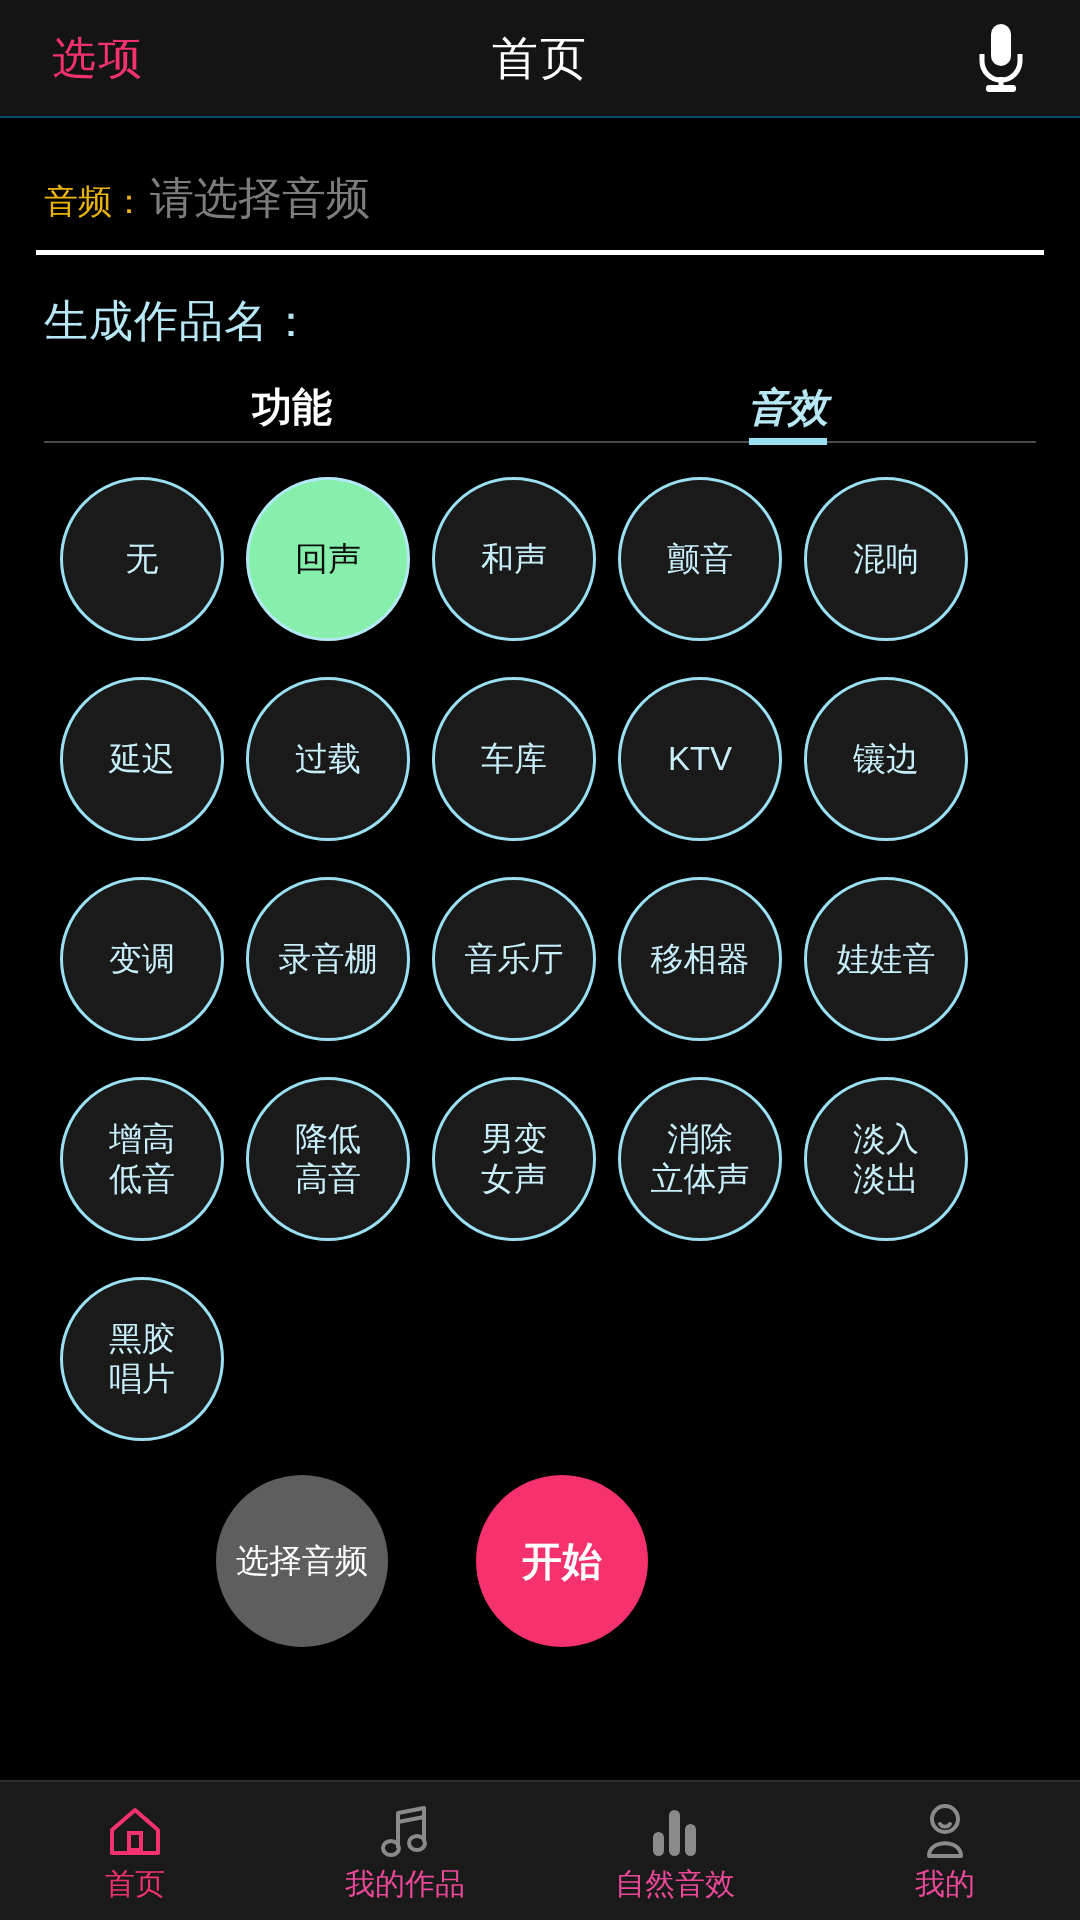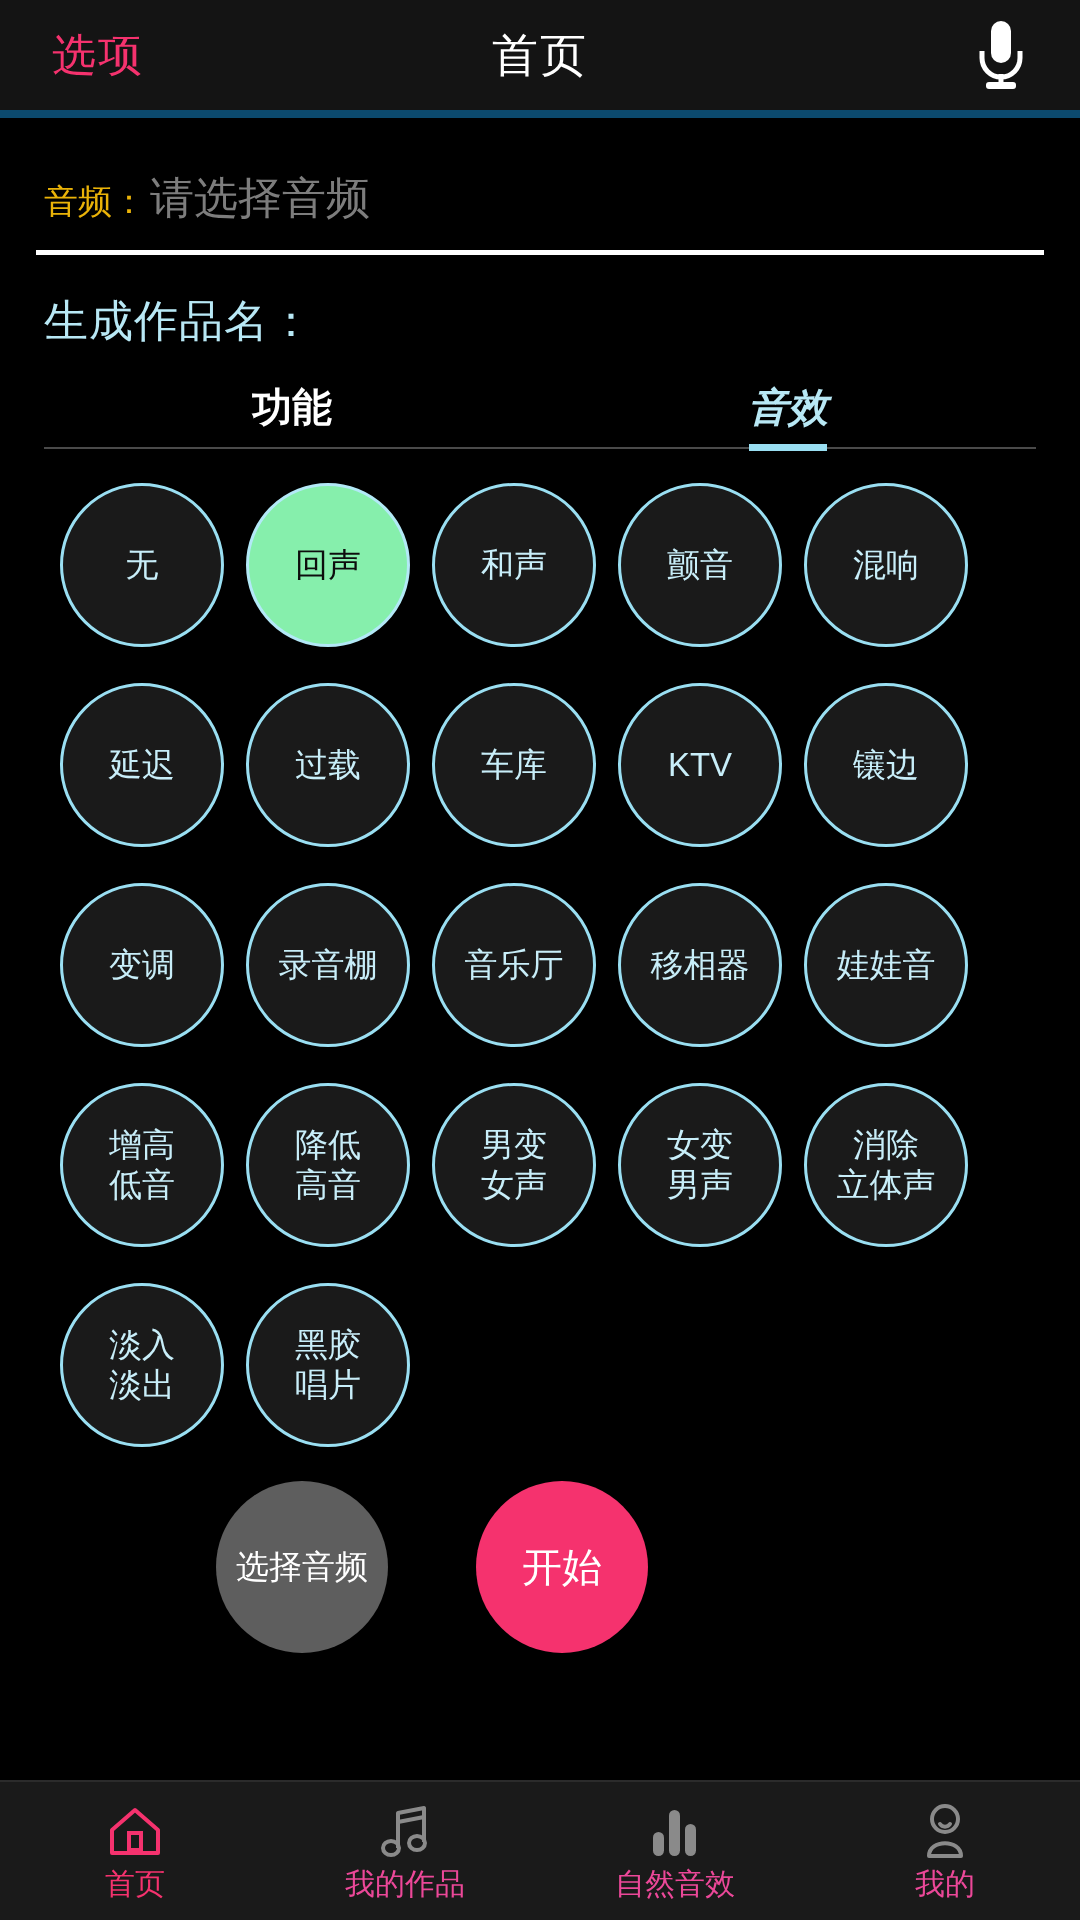--- a/index.html
+++ b/index.html
@@ -20,21 +20,21 @@
     display: flex;
     flex-direction: column;
   }
 
   
   .topbar {
     position: relative;
     height: 118px;
     flex: 0 0 118px;
     background: #141414;
-    border-bottom: 8px solid #0c4a6e;
+    border-bottom: 2px solid #0c4a6e;
     display: flex;
     align-items: center;
   }
   .topbar-left {
     position: absolute;
     left: 52px;
     top: 50%;
     transform: translateY(-50%);
     font-size: 44px;
     color: #f5326e;
@@ -99,21 +99,21 @@
   .tabs {
     margin: 44px 44px 0 44px;
     display: flex;
     position: relative;
     border-bottom: 2px solid #4a4a4a;
   }
   .tab {
     flex: 1;
     text-align: center;
     font-size: 40px;
-    padding-bottom: 20px;
+    padding-bottom: 14px;
     position: relative;
     line-height: 1;
     color: #ffffff;
     font-weight: bold;
   }
   .tab.active {
     color: #b8e8f5;
     font-style: italic;
   }
   .tab.active::after {
@@ -174,20 +174,21 @@
     align-items: center;
     justify-content: center;
     font-size: 33px;
     color: #ffffff;
     user-select: none;
   }
   .action-btn.secondary { background: #5e5e5e; }
   .action-btn.primary {
     background: #f5326e;
     font-size: 40px;
+    font-weight: bold;
   }
 
   
   .bottomnav {
     position: absolute;
     left: 0;
     bottom: 0;
     width: 1080px;
     height: 140px;
     background: #1a1a1a;
@@ -262,22 +263,20 @@
       <div class="chip">录音棚</div>
       <div class="chip">音乐厅</div>
       <div class="chip">移相器</div>
       <div class="chip">娃娃音</div>
       <div class="chip">增高
 低音</div>
       <div class="chip">降低
 高音</div>
       <div class="chip">男变
 女声</div>
-      <div class="chip">女变
-男声</div>
       <div class="chip">消除
 立体声</div>
       <div class="chip">淡入
 淡出</div>
       <div class="chip">黑胶
 唱片</div>
     </div>
 
   <div class="actions">
     <div class="action-btn secondary">选择音频</div>

